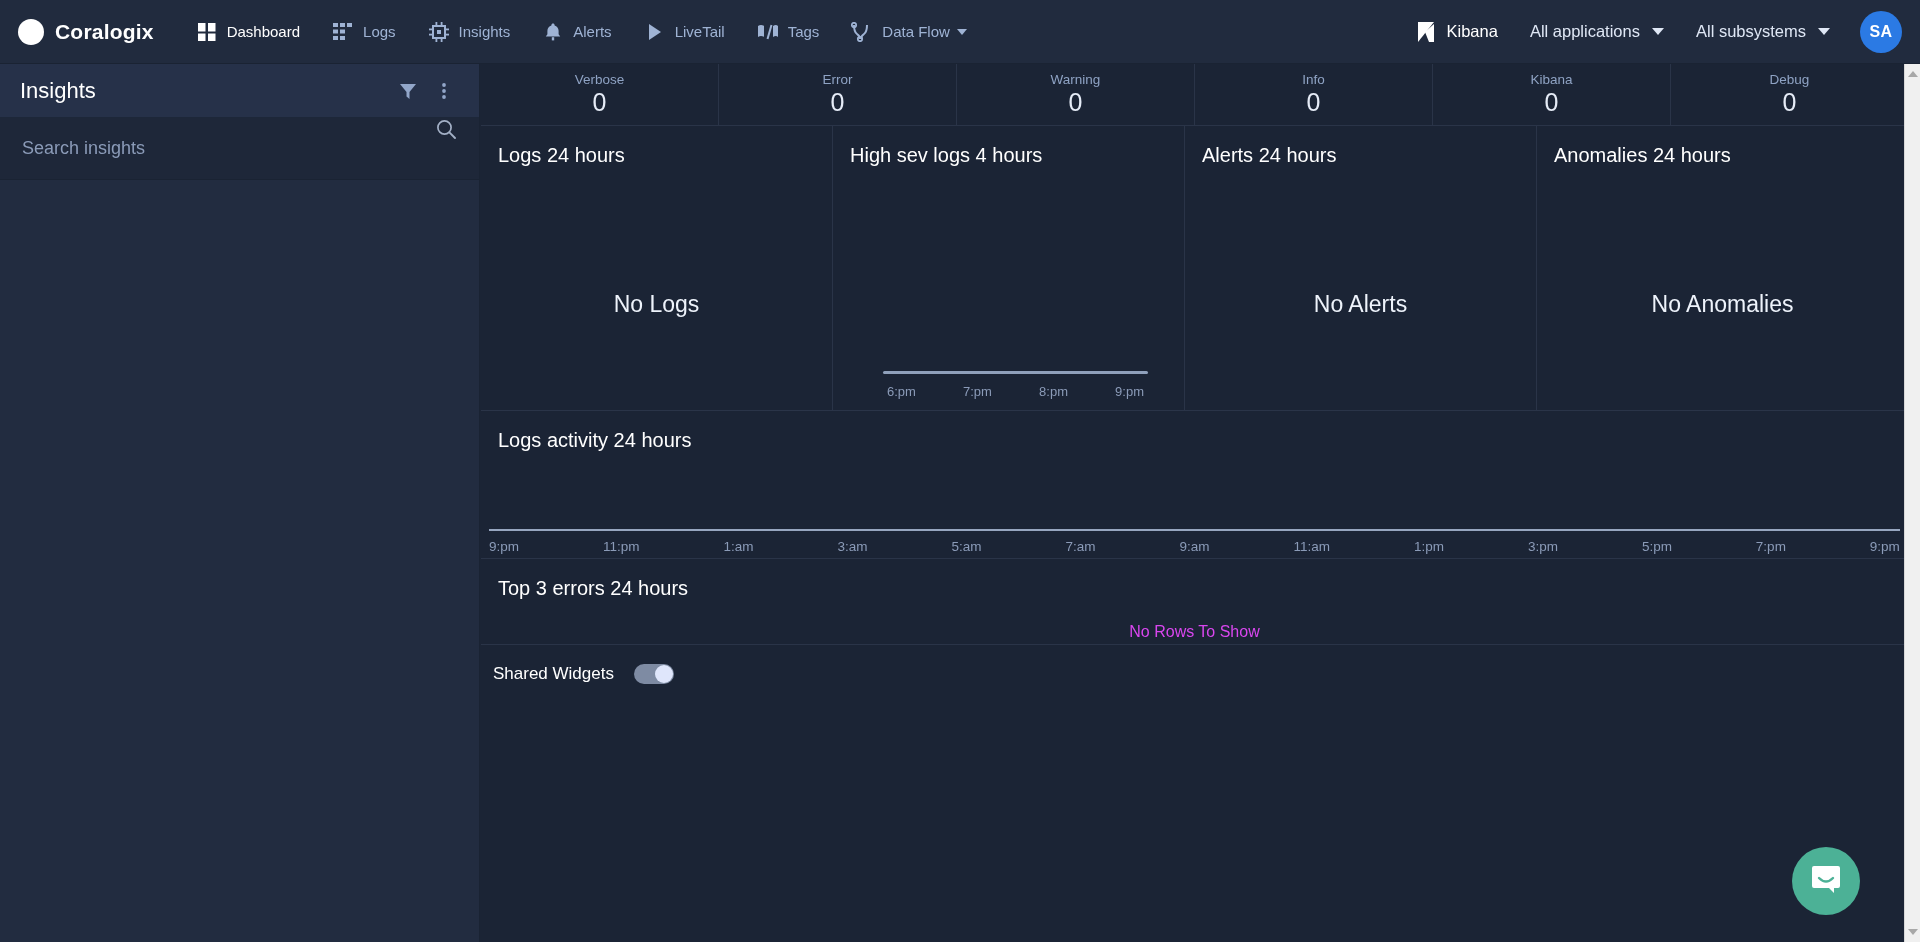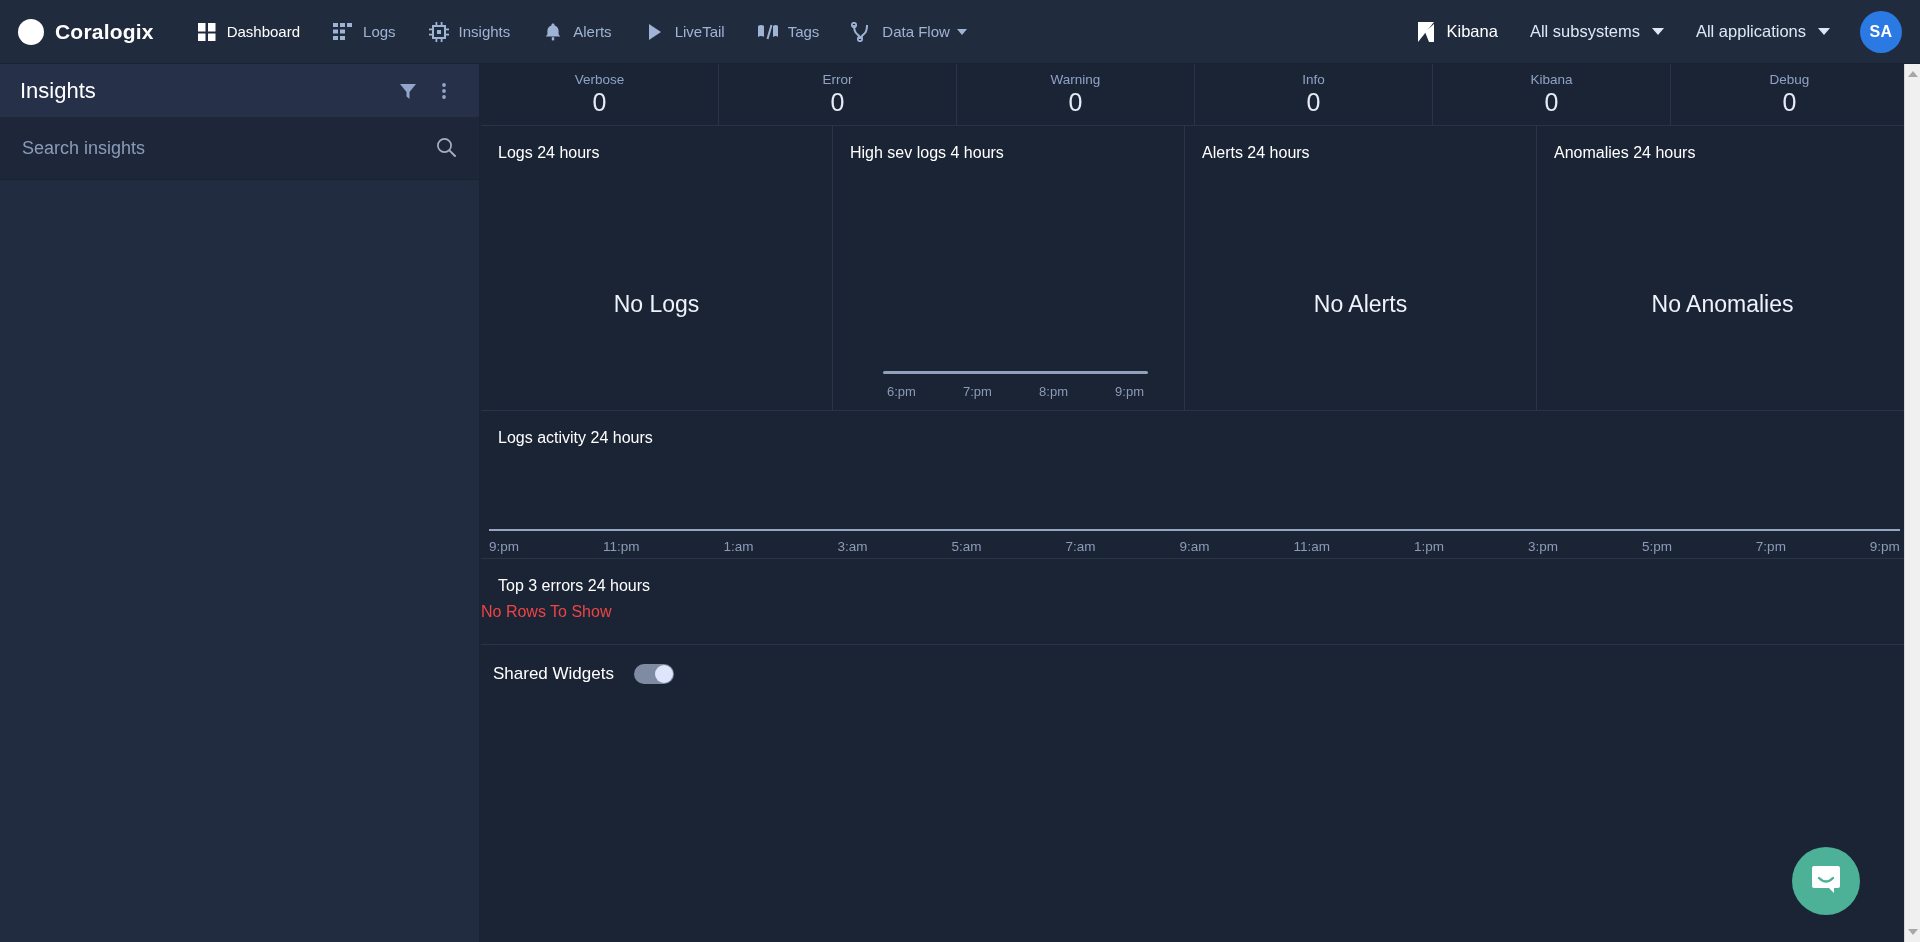--- a/index.html
+++ b/index.html
@@ -84,21 +84,21 @@
     border-bottom: 1px solid #1d2739;
   }
   .sidebar-title { color: #ffffff; font-size: 22px; flex: 1; }
   .sb-icon-btn {
     width: 30px; height: 30px; margin-left: 6px;
     display: flex; align-items: center; justify-content: center;
     cursor: pointer;
   }
   .search-row {
     height: 62px; background: #1e2739;
-    display: flex; align-items: center;
+    display: flex; 
     padding: 0 22px 0 22px;
     border-bottom: 1px solid #1a2333;
   }
   .search-input {
     flex: 1; background: transparent; border: none; outline: none;
     color: #dfe7f5; font-size: 18px;
     font-family: "Liberation Sans", sans-serif;
   }
   .search-input::placeholder { color: #8b9bb8; }
   .sidebar-body { height: 762px; background: #222c40; }
@@ -135,21 +135,21 @@
   .widget {
     position: relative;
     border-right: 1px solid #2a3448;
   }
   .widget:last-child { border-right: none; }
   .w-logs        { width: 352px; }
   .w-highsev     { width: 352px; }
   .w-alerts      { width: 352px; }
   .w-anomalies   { width: 371px; }
   .w-title {
-    color: #ffffff; font-size: 16px;
+    color: #ffffff; font-size: 20px;
     padding: 18px 0 0 17px;
   }
   .empty-msg {
     position: absolute; left: 0; right: 0; top: 130px;
     text-align: center; color: #eef3fb; font-size: 23px; margin-top: 35px;
   }
 
   
   .mini-axis {
     position: absolute; left: 50px; right: 36px; top: 245px;
@@ -179,22 +179,22 @@
     padding: 0 8px;
   }
   .activity-ticks span { color: #8b9bb8; font-size: 13.5px; }
 
   
   .top-errors {
     position: relative; height: 86px;
     border-bottom: 1px solid #2a3448;
   }
   .no-rows {
-    position: absolute; left: 0; right: 0; top: 44px;
-    text-align: left; color: #ef4444; font-size: 16px;
+    position: absolute; left: 0; right: 0; top: 64px;
+    text-align: center; color: #d946ef; font-size: 16px;
   }
 
   
   .shared-row {
     display: flex; align-items: center;
     height: 58px; padding-left: 12px;
   }
   .shared-label { color: #ffffff; font-size: 17px; margin-right: 20px; }
   .toggle {
     width: 40px; height: 20px; border-radius: 12px;
@@ -341,26 +341,26 @@
       <span class="nav-ico kibana-mark">
         <svg width="20" height="22" viewBox="0 0 20 22">
             <path d="M1 1 L17 1 L1 21 Z" fill="#ffffff"></path>
             <path d="M8 11 L17 3 L17 21 L12 21 Z" fill="#ffffff"></path>
           </svg>
       </span>
       <span style="color:#ffffff">Kibana</span>
     </div>
 
     <div class="nav-item">
+      <span style="color:#dfe7f5">All applications</span>
+      <span class="sel-caret"></span>
+    </div>
+
+    <div class="nav-item">
       <span style="color:#dfe7f5">All subsystems</span>
-      <span class="sel-caret"></span>
-    </div>
-
-    <div class="nav-item">
-      <span style="color:#dfe7f5">All applications</span>
       <span class="sel-caret"></span>
     </div>
 
     <div class="avatar">SA</div>
   </div>
 </div>
 
 <div class="sidebar">
   <div class="sidebar-header">
     <span class="sidebar-title">Insights</span>

